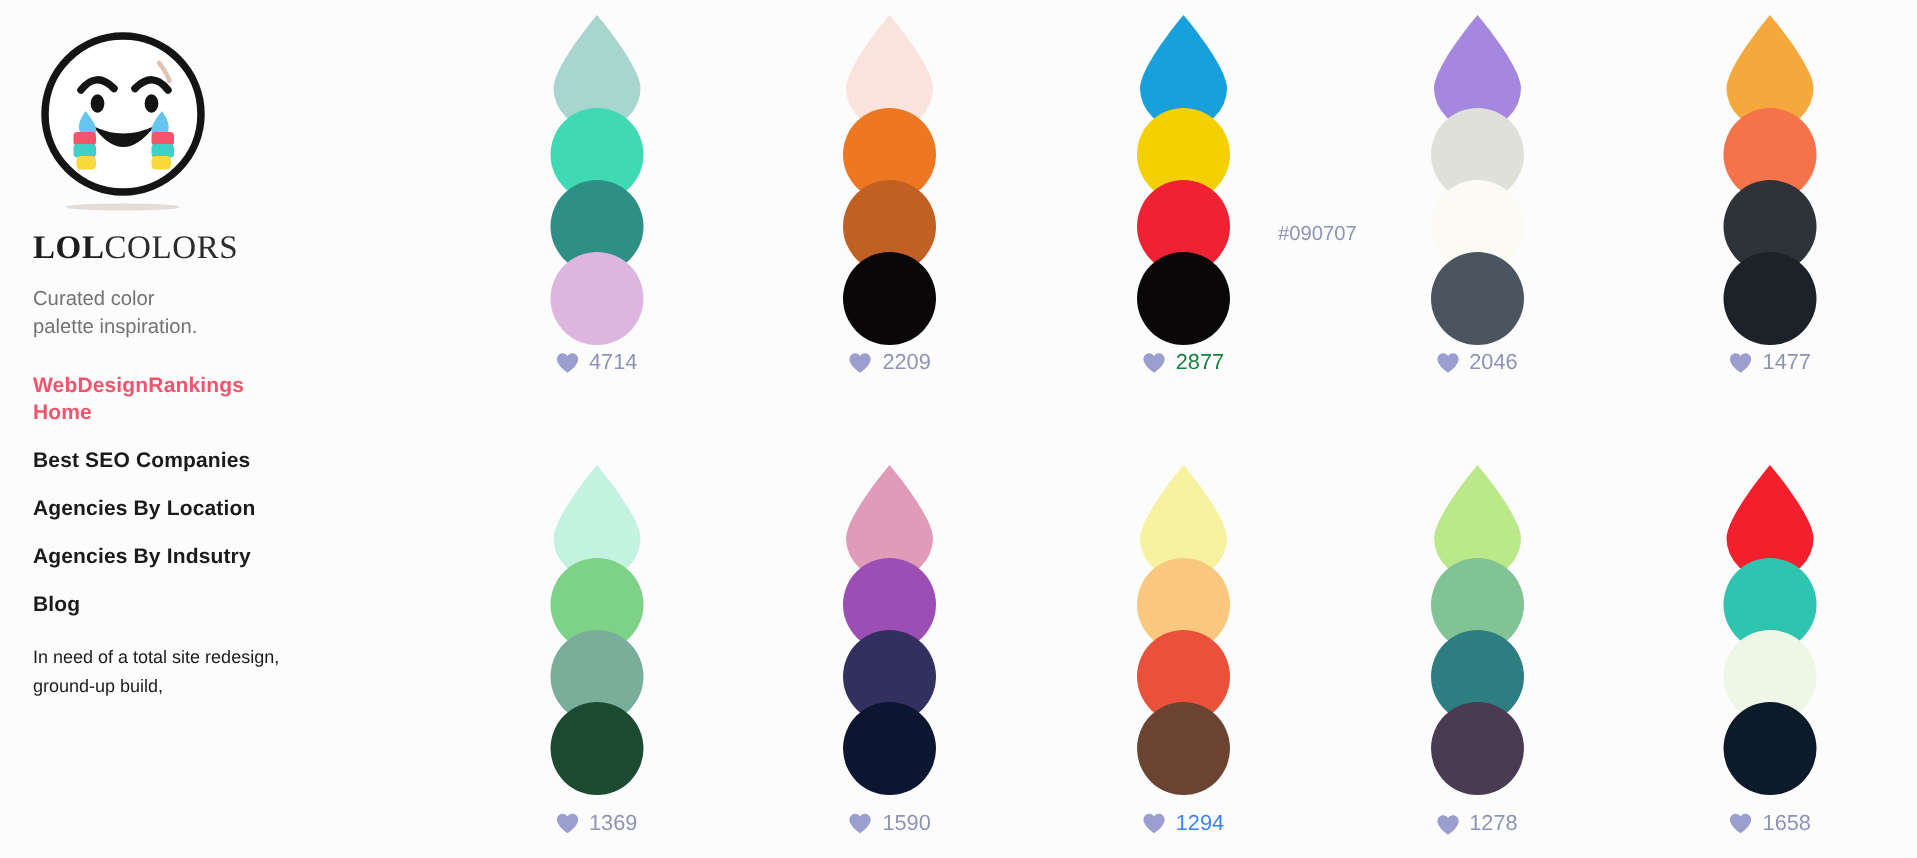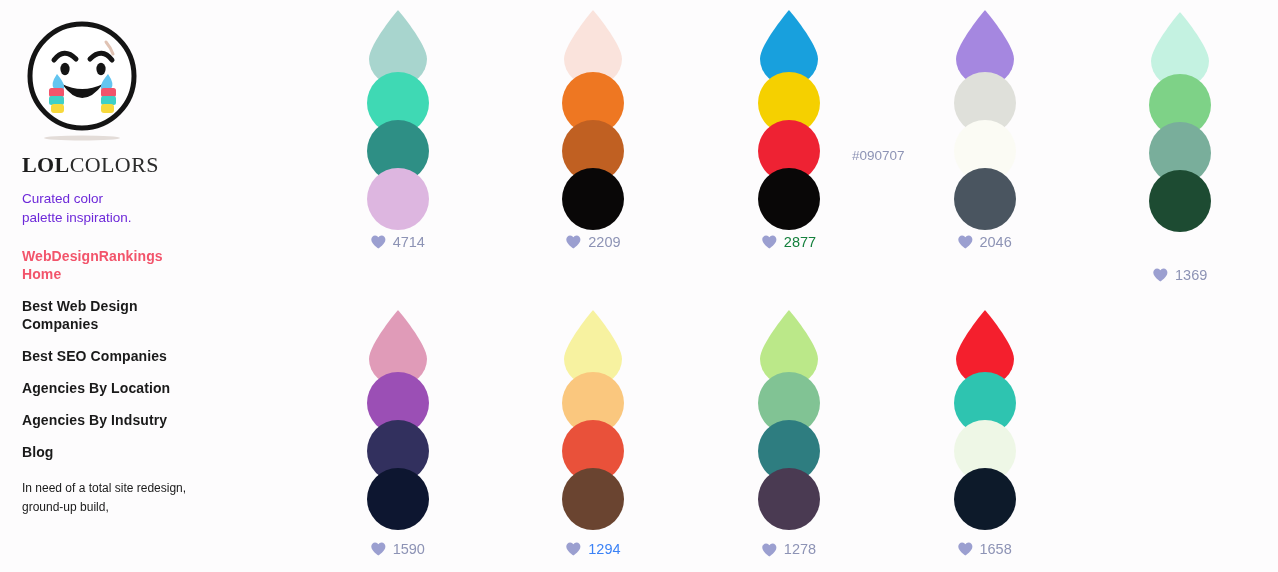--- a/index.html
+++ b/index.html
@@ -155,25 +155,24 @@
         <rect x="79" y="82" width="15" height="9" rx="2.5" fill="#3fd0c8"></rect>
         <rect x="79" y="90" width="13" height="9" rx="3" fill="#f7d93c"></rect>
         <path d="M84 28 q5 6 7 12" stroke="#e0c3b4" stroke-width="3" fill="none" stroke-linecap="round"></path>
       </svg>
     </div>
 
     <div class="brand">
       <b>LOL</b><span>COLORS</span>
     </div>
 
-    <div class="tagline" style="color: #6d28d9;">Curated color palette inspiration.</div>
+    <div class="tagline" style="color: #737373;">Curated color palette inspiration.</div>
 
     <nav class="nav">
       <a class="nav-link accent" href="#" style="color: rgb(242, 84, 107);">WebDesignRankings Home</a>
-      <a class="nav-link" href="#">Best Web Design Companies</a>
       <a class="nav-link" href="#">Best SEO Companies</a>
       <a class="nav-link" href="#">Agencies By Location</a>
       <a class="nav-link" href="#">Agencies By Indsutry</a>
       <a class="nav-link" href="#">Blog</a>
     </nav>
 
     <div class="promo">In need of a total site redesign, ground-up build,</div>
   </aside>
 
   <main class="grid">
@@ -248,20 +247,38 @@
         <div class="blob b3" style="background: rgb(74, 85, 96);"></div>
       </div>
       <div class="likes" style="color: rgb(141, 147, 181);">
         <svg class="heart" viewBox="0 0 16 15">
             <path d="M8 14.5 C8 14.5 0.4 9.6 0.4 4.9 C0.4 2.3 2.3 0.5 4.5 0.5 C6.1 0.5 7.3 1.4 8 2.5 C8.7 1.4 9.9 0.5 11.5 0.5 C13.7 0.5 15.6 2.3 15.6 4.9 C15.6 9.6 8 14.5 8 14.5 Z" fill="#9b9fd0"></path>
           </svg>
         <span>2046</span>
       </div>
     </div>
 
+    <div class="cell row1">
+      <div class="palette">
+        <div class="drop">
+          <svg width="62" height="76" viewBox="0 0 62 76">
+              <path d="M31 0 C31 0 60 34 60 49 A29 27 0 0 1 2 49 C2 34 31 0 31 0 Z" fill="#f5a83c"></path>
+            </svg>
+        </div>
+        <div class="blob b1" style="background: rgb(244, 115, 74);"></div>
+        <div class="blob b2" style="background: rgb(46, 51, 56);"></div>
+        <div class="blob b3" style="background: rgb(29, 34, 40);"></div>
+      </div>
+      <div class="likes" style="color: rgb(141, 147, 181);">
+        <svg class="heart" viewBox="0 0 16 15">
+            <path d="M8 14.5 C8 14.5 0.4 9.6 0.4 4.9 C0.4 2.3 2.3 0.5 4.5 0.5 C6.1 0.5 7.3 1.4 8 2.5 C8.7 1.4 9.9 0.5 11.5 0.5 C13.7 0.5 15.6 2.3 15.6 4.9 C15.6 9.6 8 14.5 8 14.5 Z" fill="#9b9fd0"></path>
+          </svg>
+        <span>1477</span>
+      </div>
+    </div>
 
     <div class="cell row2">
       <div class="palette">
         <div class="drop">
           <svg width="62" height="76" viewBox="0 0 62 76">
               <path d="M31 0 C31 0 60 34 60 49 A29 27 0 0 1 2 49 C2 34 31 0 31 0 Z" fill="#c4f2e1"></path>
             </svg>
         </div>
         <div class="blob b1" style="background: rgb(126, 210, 135);"></div>
         <div class="blob b2" style="background: rgb(121, 174, 155);"></div>

